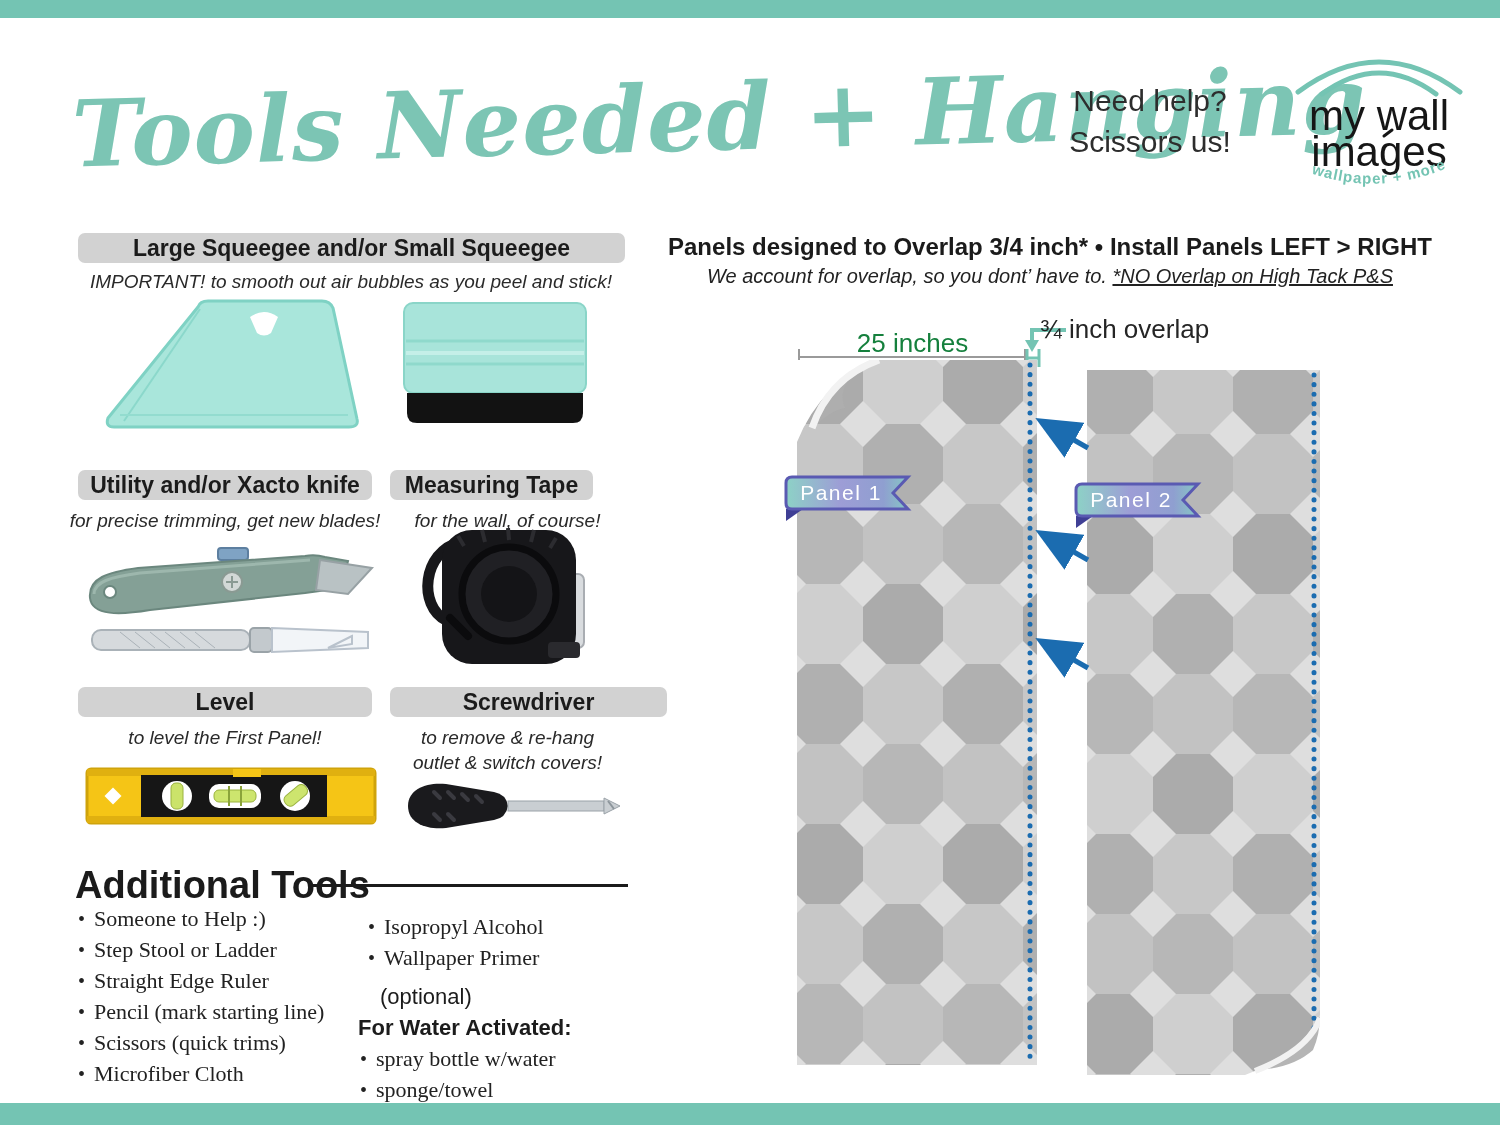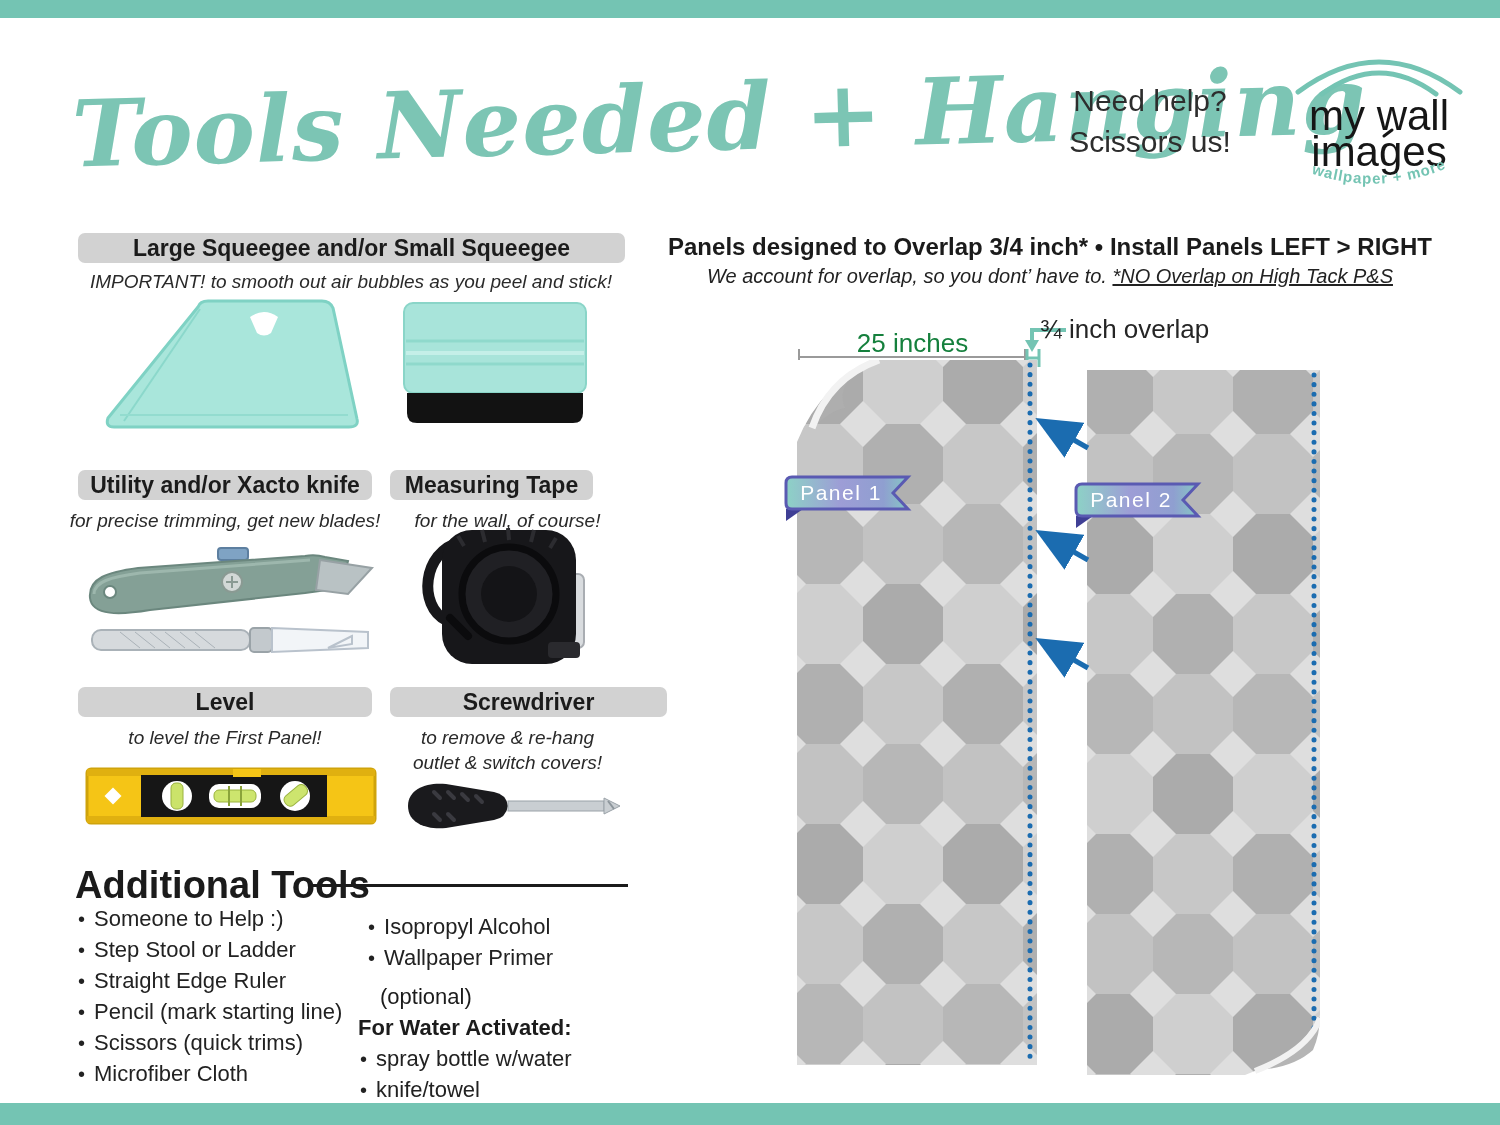--- a/index.html
+++ b/index.html
@@ -16,21 +16,21 @@
   }
   .help-text{font-size:30px;line-height:41px;text-align:center;color:#2d2d2d;font-weight:500;}
   .tool-header{
     background:#d2d2d2;color:#1b1b1b;font-weight:bold;font-size:23px;
     text-align:center;height:30px;line-height:30px;border-radius:7px;
   }
   .note{font-style:italic;font-size:19px;color:#2a2a2a;text-align:center;line-height:25px;}
   .add-title{font-size:38px;font-weight:bold;color:#1b1b1b;white-space:nowrap;}
   .add-rule{background:#1b1b1b;height:3px;}
   .tool-list{list-style:none;margin:0;padding:0;font-size:22px;color:#222;}
-  .tool-list li{line-height:31px;height:31px;white-space:nowrap;}
+  .tool-list li{line-height:31px;height:31px;white-space:nowrap;font-family:Liberation Serif, serif;}
   .tool-list li::before{content:"•";margin:0 9px 0 2px;font-size:20px;}
   .cont-line{font-size:22px;line-height:31px;height:31px;padding-left:22px;white-space:nowrap;}
   .bold-line{font-size:22px;line-height:31px;height:31px;font-weight:bold;white-space:nowrap;}
   .panels-heading{font-size:24px;font-weight:bold;text-align:center;color:#1b1b1b;white-space:nowrap;}
   .panels-sub{font-size:20px;font-style:italic;text-align:center;color:#222;white-space:nowrap;}
   .panels-sub .u{text-decoration:underline;}
   .dim-label{font-size:26px;color:#15803d;text-align:center;white-space:nowrap;}
   .overlap-label{font-size:26px;color:#252525;white-space:nowrap;}
   svg text{font-family:"Liberation Sans",sans-serif;}
 </style>
@@ -179,21 +179,21 @@
 
 <div class="abs" style="left:358px;top:903px;width:280px;">
   <ul class="tool-list" style="margin:8px;">
     <li>Isopropyl Alcohol</li>
     <li>Wallpaper Primer</li>
   </ul>
   <div class="cont-line">(optional)</div>
   <div class="bold-line">For Water Activated:</div>
   <ul class="tool-list" style="margin:0;">
     <li>spray bottle w/water</li>
-    <li>knife/towel</li>
+    <li>sponge/towel</li>
   </ul>
 </div>
 
 <div class="abs panels-heading" style="left:650px;top:233px;width:800px;">Panels designed to Overlap 3/4 inch* • Install Panels LEFT &gt; RIGHT</div>
 <div class="abs panels-sub" style="left:650px;top:265px;width:800px;">
   <span>We account for overlap, so you dont’ have to. </span><span class="u">*NO Overlap on High Tack P&amp;S</span>
 </div>
 
 <div class="abs dim-label" style="left:795px;top:328px;width:235px;">25 inches</div>
 <svg class="abs" style="left:796px;top:348px;" width="232" height="22" viewBox="0 0 232 22">

